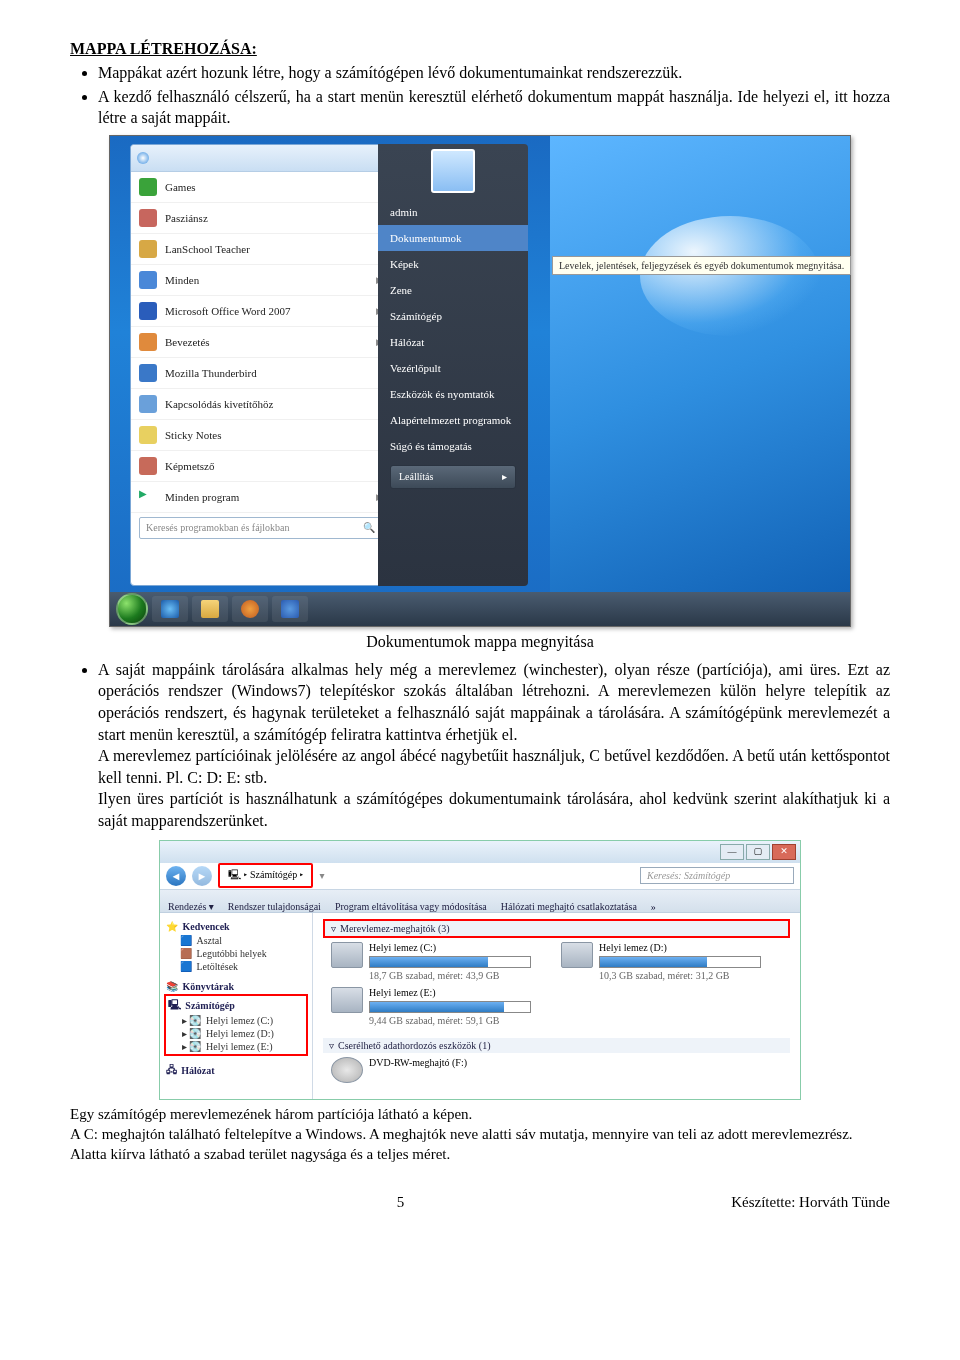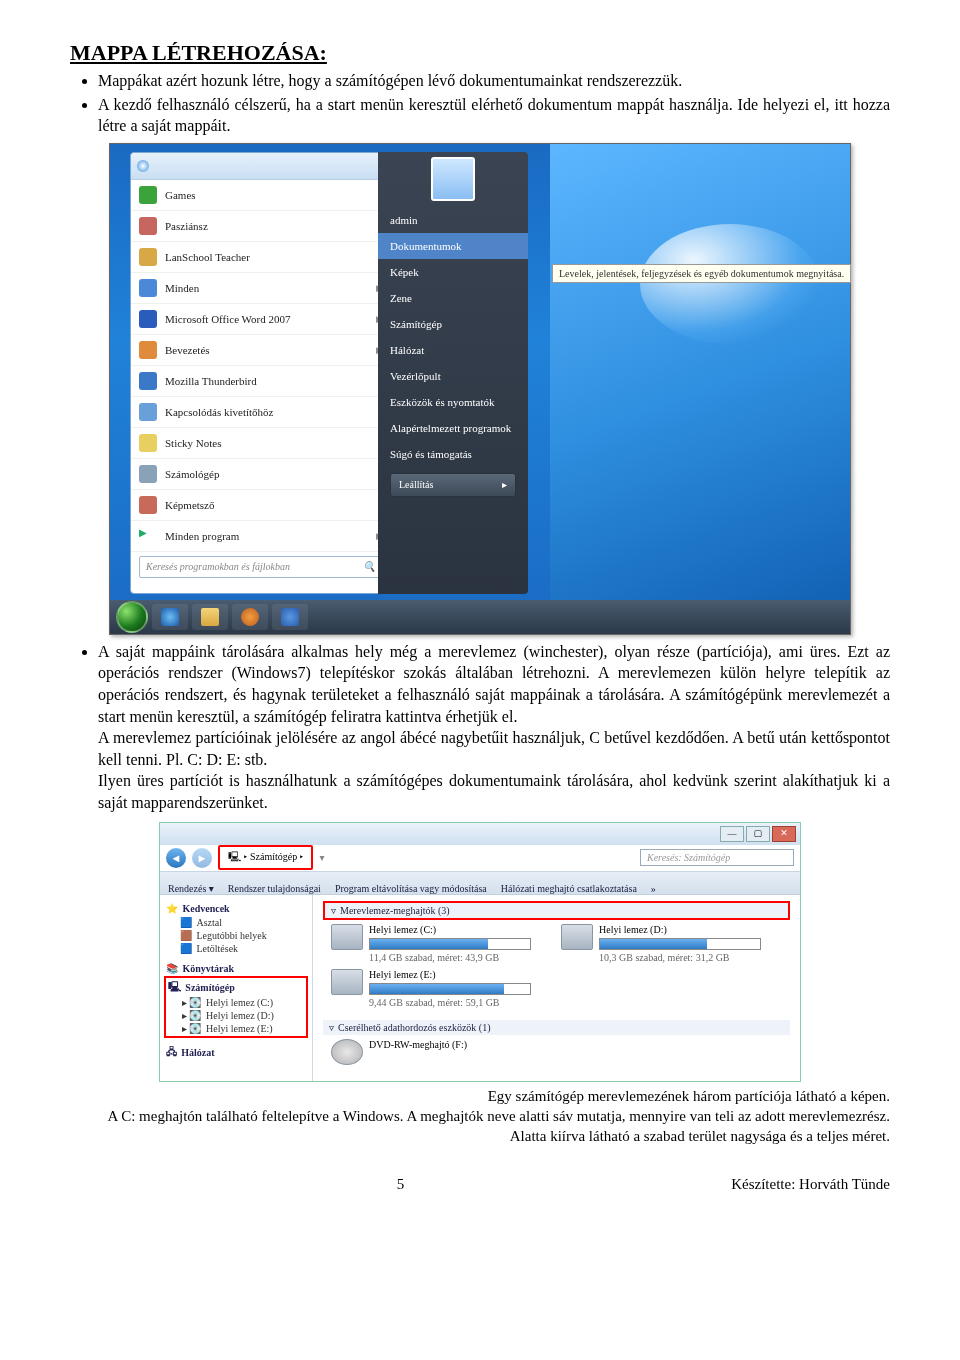--- a/index.html
+++ b/index.html
@@ -1,28 +1,28 @@
 <!DOCTYPE html>
 <html><head>
 <meta charset="utf-8">
 <style>
   body{margin:0;font-family:"Times New Roman",serif;background:#fff;color:#000;width:960px}
   .page{padding:40px 70px 30px 70px}
-  .title{font-weight:bold;text-decoration:underline;font-size:22px;margin-bottom:4px}
+  .title{font-weight:bold;text-decoration:underline;font-size:16px;margin-bottom:4px}
   ul.body-list{margin:0 0 6px 0;padding-left:28px}
   ul.body-list li{font-size:16px;line-height:1.35;text-align:justify;margin-bottom:2px}
   .screenshot{margin:6px auto;width:740px;position:relative;height:490px;background:linear-gradient(180deg,#1a6ac2,#2082d8 40%,#1a6ac2);border:1px solid #666;box-shadow:2px 2px 4px rgba(0,0,0,.3)}
   .deskright{position:absolute;right:0;top:0;bottom:0;left:440px;background:linear-gradient(160deg,#5db6ff 0%,#2f8fe0 50%,#0e5cb0 100%)}
   .deskright:before{content:"";position:absolute;right:30px;top:80px;width:180px;height:120px;background:radial-gradient(ellipse at 30% 30%,rgba(255,255,255,.9),rgba(120,200,255,.2) 60%,transparent 75%);border-radius:50%}
   .startleft{position:absolute;left:20px;top:8px;width:260px;bottom:40px;background:#fff;border:1px solid #7ba7d6;border-radius:4px}
   .startleft .hdr{height:26px;background:linear-gradient(#e7f1fb,#c9def3);border-bottom:1px solid #b5cde5;border-radius:4px 4px 0 0;font-size:10px;color:#335;padding-left:6px;display:flex;align-items:center}
   .sl-item{display:flex;align-items:center;height:30px;padding:0 8px;font-size:11px;color:#222;border-bottom:1px solid #f0f0f0}
   .sl-item .chev{margin-left:auto;color:#888;font-size:9px}
   .sl-icon{width:18px;height:18px;margin-right:8px;border-radius:3px;flex-shrink:0}
-  .sl-search{margin:4px 8px;height:20px;border:1px solid #a0b8d0;border-radius:2px;font-size:10px;font-style:italic;color:#888;padding:0 6px;display:flex;align-items:center;justify-content:space-between}
+  .sl-search{margin:4px 8px;height:20px;border:1px solid #a0b8d0;border-radius:2px;font-size:10px;color:#888;padding:0 6px;display:flex;align-items:center;justify-content:space-between}
   .startright{position:absolute;left:268px;top:8px;width:150px;bottom:40px;background:linear-gradient(#3a4452,#2b3340);border-radius:0 4px 4px 0}
   .sr-top{height:55px;display:flex;align-items:center;justify-content:center}
   .avatar{width:40px;height:40px;background:linear-gradient(#cfe8ff,#8abef3);border:2px solid #fff;border-radius:3px}
   .sr-item{color:#fff;font-size:11px;padding:7px 12px}
   .sr-item.sel{background:#4f85c8}
   .sr-shut{margin:6px 12px;height:22px;background:linear-gradient(#5a6878,#3d4a58);border:1px solid #2a3340;border-radius:3px;color:#fff;font-size:10px;display:flex;align-items:center;padding:0 8px}
   .tooltip{position:absolute;left:442px;top:120px;background:#fffff0;border:1px solid #999;font-size:10px;padding:3px 6px;color:#333;white-space:nowrap}
   .taskbar{position:absolute;left:0;right:0;bottom:0;height:34px;background:linear-gradient(#4a5c70,#2a3848);display:flex;align-items:center;padding:0 6px;gap:4px}
   .orb{width:28px;height:28px;border-radius:50%;background:radial-gradient(circle at 30% 30%,#8de36c,#1c7a1e 55%,#0a3d0a);border:2px solid rgba(255,255,255,.35);flex-shrink:0}
   .tb-btn{width:36px;height:26px;background:rgba(255,255,255,.08);border-radius:3px;display:flex;align-items:center;justify-content:center}
@@ -45,21 +45,21 @@
   .hl-box{border:2px solid red;margin:2px -2px;padding:1px 2px}
   .exp-main{flex:1;padding:6px 10px}
   .cat{background:#eef3f9;padding:2px 6px;margin-bottom:4px;color:#224;display:flex;align-items:center;gap:4px}
   .cat.hl{border:2px solid red}
   .drives{display:flex;gap:30px;margin:4px 0 10px;padding-left:8px}
   .drive{display:flex;gap:6px;align-items:flex-start;width:200px}
   .drv-ico{width:30px;height:24px;background:linear-gradient(#d8dee6,#a8b4c2);border:1px solid #8a96a4;border-radius:2px;flex-shrink:0}
   .drv-txt{font-size:10px;line-height:1.25;flex:1}
   .bar{height:10px;border:1px solid #888;margin:2px 0;background:#fff;position:relative}
   .bar-fill{position:absolute;left:0;top:0;bottom:0;background:linear-gradient(#6cb0f2,#2f7cc4)}
-  .caption2{text-align:right;font-size:15px;margin:4px 0 0;line-height:1.35}
+  .caption2{text-align:left;font-size:15px;margin:4px 0 0;line-height:1.35}
   .footer{display:flex;justify-content:space-between;font-size:15px;margin-top:30px}
 </style>
 </head>
 <body>
 
 <div class="page">
   <div class="title">MAPPA LÉTREHOZÁSA:</div>
   <ul class="body-list">
     <li>Mappákat azért hozunk létre, hogy a számítógépen lévő dokumentumainkat rendszerezzük.</li>
     <li>A kezdő felhasználó célszerű, ha a start menün keresztül elérhető dokumentum mappát használja. Ide helyezi el, itt hozza létre a saját mappáit.</li>
@@ -103,24 +103,20 @@
             <div class="sl-icon" style="background: rgb(58, 120, 200);"></div>
             <span>Mozilla Thunderbird</span>
           </div>
           <div class="sl-item">
             <div class="sl-icon" style="background: rgb(106, 160, 218);"></div>
             <span>Kapcsolódás kivetítőhöz</span>
           </div>
           <div class="sl-item">
             <div class="sl-icon" style="background: rgb(232, 208, 96);"></div>
             <span>Sticky Notes</span>
-          </div>
-          <div class="sl-item">
-            <div class="sl-icon" style="background: rgb(138, 162, 184);"></div>
-            <span>Számológép</span>
           </div>
           <div class="sl-item">
             <div class="sl-icon" style="background: rgb(199, 106, 90);"></div>
             <span>Képmetsző</span>
           </div>
           <div class="sl-item">
             <div class="sl-icon" style="background: none; color: rgb(34, 170, 102); font-size: 10px;">▶</div>
             <span>Minden program</span>
             <span class="chev">▶</span>
           </div>
@@ -161,20 +157,21 @@
           <div class="tb-ico" style="background:linear-gradient(#f5d47a,#d8a840)"></div>
         </div>
       <div class="tb-btn">
           <div class="tb-ico" style="background:radial-gradient(#f0a040,#c05a20);border-radius:50%"></div>
         </div>
       <div class="tb-btn">
           <div class="tb-ico" style="background:radial-gradient(#5a9ae0,#2a5ab0)"></div>
         </div>
     </div>
   </div>
+  <div class="caption">Dokumentumok mappa megnyitása</div>
 
   <ul class="body-list">
     <li>
       <span>A saját mappáink tárolására alkalmas hely még a merevlemez (winchester), olyan része (partíciója), ami üres. Ezt az operációs rendszer (Windows7) telepítéskor szokás általában létrehozni. A merevlemezen külön helyre telepítik az operációs rendszert, és hagynak területeket a felhasználó saját mappáinak a tárolására. A számítógépünk merevlemezét a start menün keresztül, a számítógép feliratra kattintva érhetjük el.</span><br>
       <span>A merevlemez partícióinak jelölésére az angol ábécé nagybetűit használjuk, C betűvel kezdődően. A betű után kettőspontot kell tenni. Pl. C: D: E: stb.</span><br>
       <span>Ilyen üres partíciót is használhatunk a számítógépes dokumentumaink tárolására, ahol kedvünk szerint alakíthatjuk ki a saját mapparendszerünket.</span>
     </li>
   </ul>
 
   <div class="exp">
@@ -215,21 +212,21 @@
       <div class="exp-main">
         <div class="cat hl">▿ <span>Merevlemez-meghajtók (3)</span></div>
         <div class="drives" id="drives-row1">
             <div class="drive">
               <div class="drv-ico"></div>
               <div class="drv-txt">
                 <div>Helyi lemez (C:)</div>
                 <div class="bar">
                   <div class="bar-fill" style="width: 74%;"></div>
                 </div>
-                <div style="color: rgb(102, 102, 102);">11,4 GB szabad, méret: 43,9 GB</div>
+                <div style="color: rgb(102, 102, 102);">18,7 GB szabad, méret: 43,9 GB</div>
               </div>
             </div>
             <div class="drive">
               <div class="drv-ico"></div>
               <div class="drv-txt">
                 <div>Helyi lemez (D:)</div>
                 <div class="bar">
                   <div class="bar-fill" style="width: 67%;"></div>
                 </div>
                 <div style="color: rgb(102, 102, 102);">10,3 GB szabad, méret: 31,2 GB</div>

